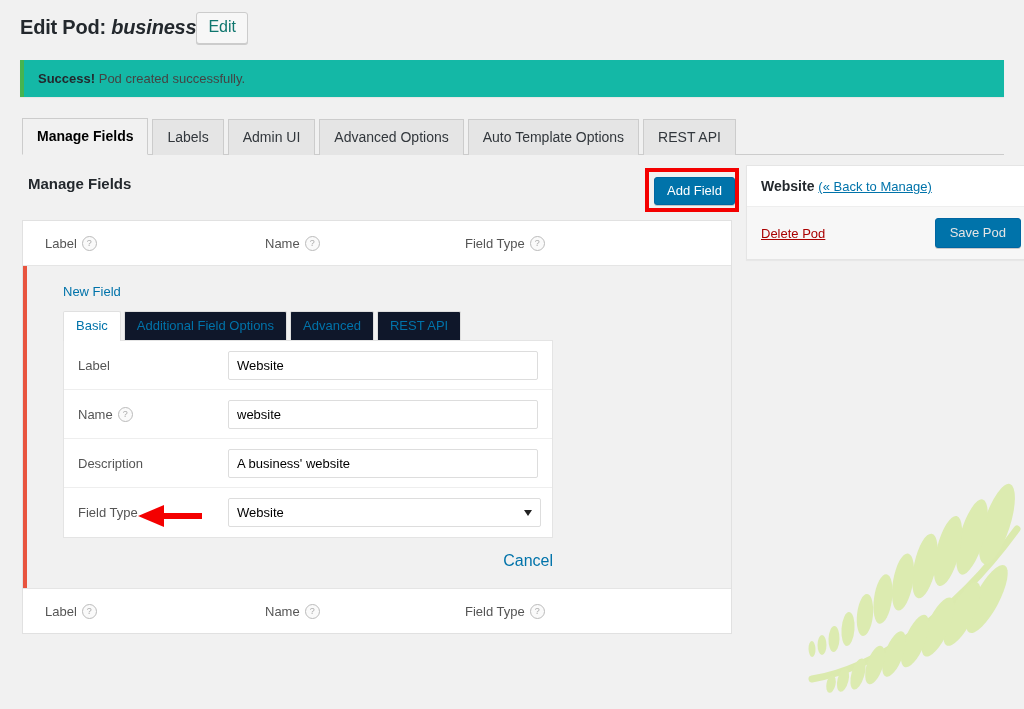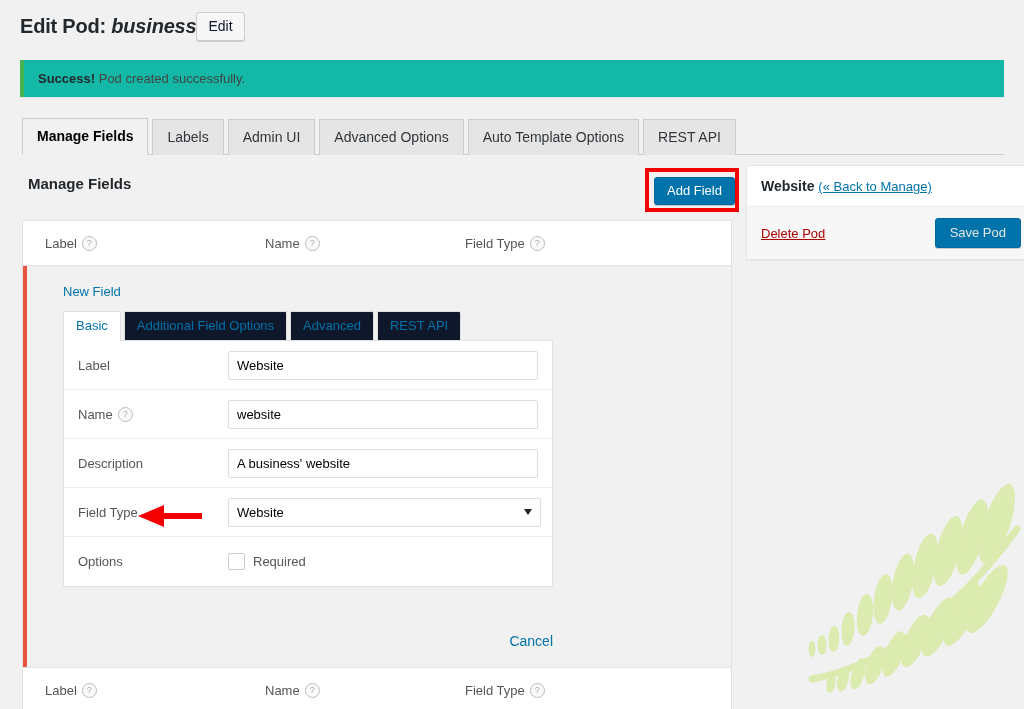--- a/index.html
+++ b/index.html
@@ -42,22 +42,22 @@
     font-weight: bold;
     color: #23282d;
     margin: 0;
     letter-spacing: -0.2px;
   }
   #page-title .pod-name {
     font-style: italic;
   }
   #edit-pod-button {
     font-family: "Liberation Sans", sans-serif;
-    font-size: 14px;
-    color: #0f172a;
+    font-size: 16px;
+    color: #0f766e;
     background: #f7f7f7;
     border: 1px solid #ccc;
     border-radius: 3px;
     padding: 4px 11px 5px;
     line-height: 1.3;
     cursor: pointer;
     box-shadow: 0 1px 0 #ccc;
   }
 
   
@@ -345,24 +345,23 @@
     margin-left: 36px;
     width: 490px;
     display: flex;
     justify-content: flex-end;
     align-items: center;
     gap: 14px;
     padding-top: 14px;
   }
   #cancel-field-link {
     color: #0073aa;
-    font-size: 14px;
+    font-size: 16px;
     text-decoration: none;
     cursor: pointer;
-    margin-top: 32px;
   }
   #save-field-button {
     background: #0073aa;
     border: 1px solid #0066a2;
     border-radius: 3px;
     color: #fff;
     font-family: "Liberation Sans", sans-serif;
     font-size: 13px;
     padding: 7px 14px 8px;
     cursor: pointer;
@@ -538,27 +537,20 @@
         <div class="form-row">
           <span class="form-row-label">Field Type</span>
           <span class="select-wrap">
             <select class="form-input">
               <option>Website</option>
             </select>
             <span class="select-arrow"></span>
           </span>
         </div>
 
-        <div class="form-row">
-          <span class="form-row-label">Options</span>
-          <span class="checkbox-wrap">
-            <span class="checkbox-box"></span>
-            <span class="checkbox-label">Required</span>
-          </span>
-        </div>
 
       </div>
 
       <div id="field-form-actions">
         <a id="cancel-field-link">Cancel</a>
       </div>
 
     </div>
 
     <div class="table-footer-row">

